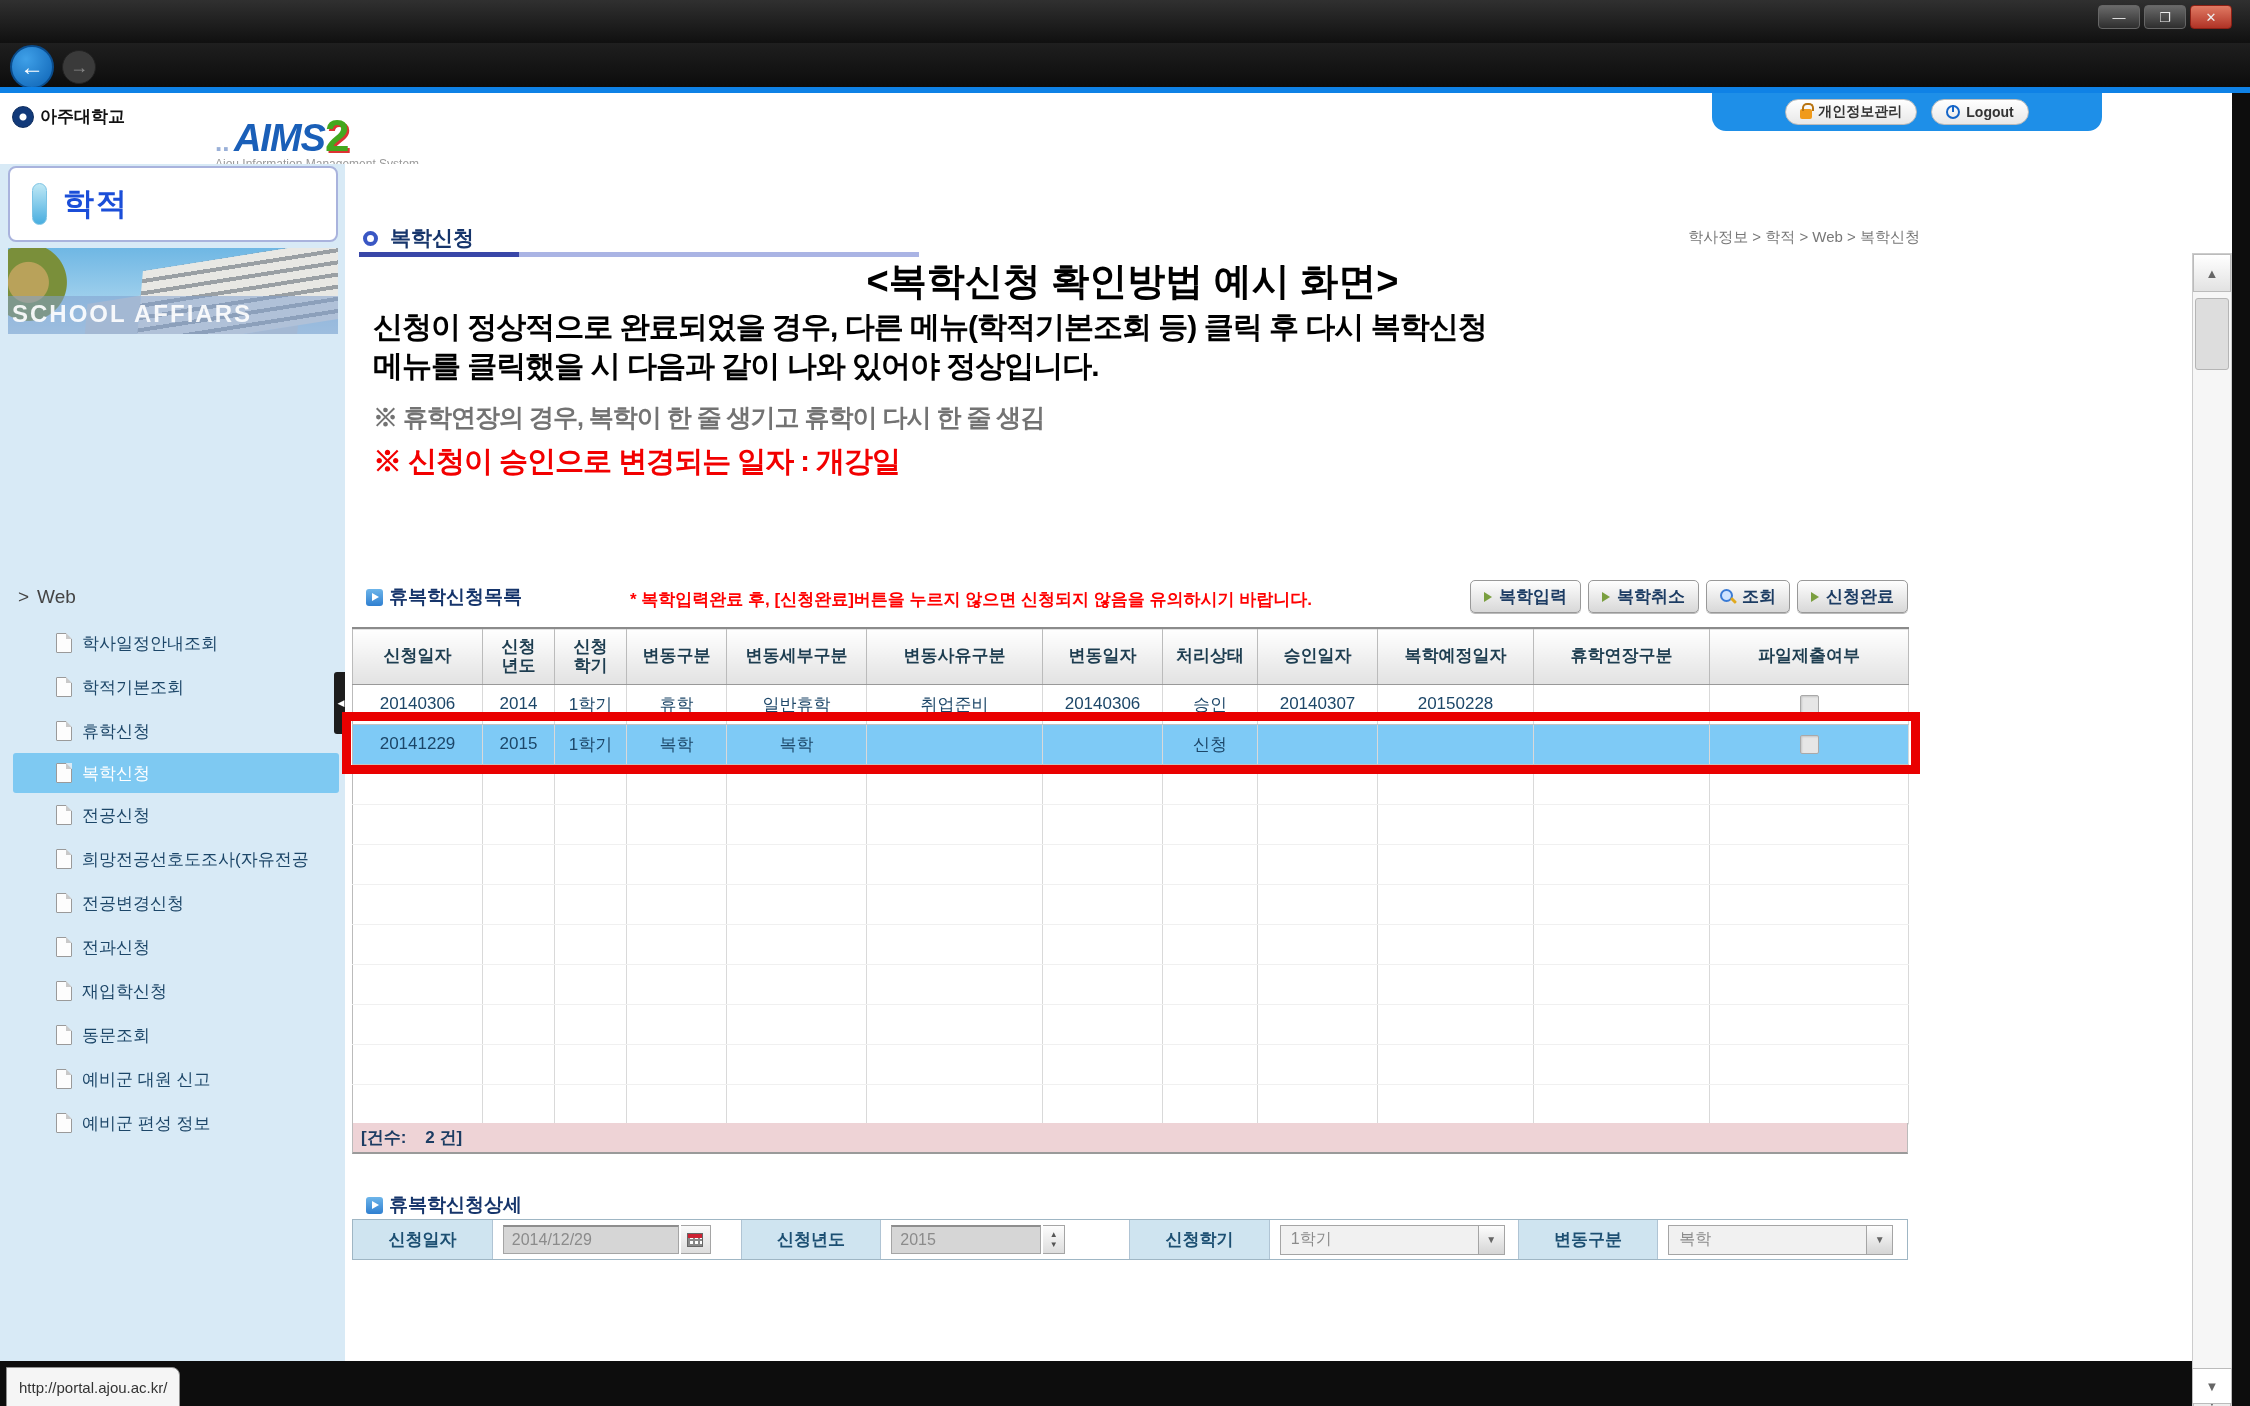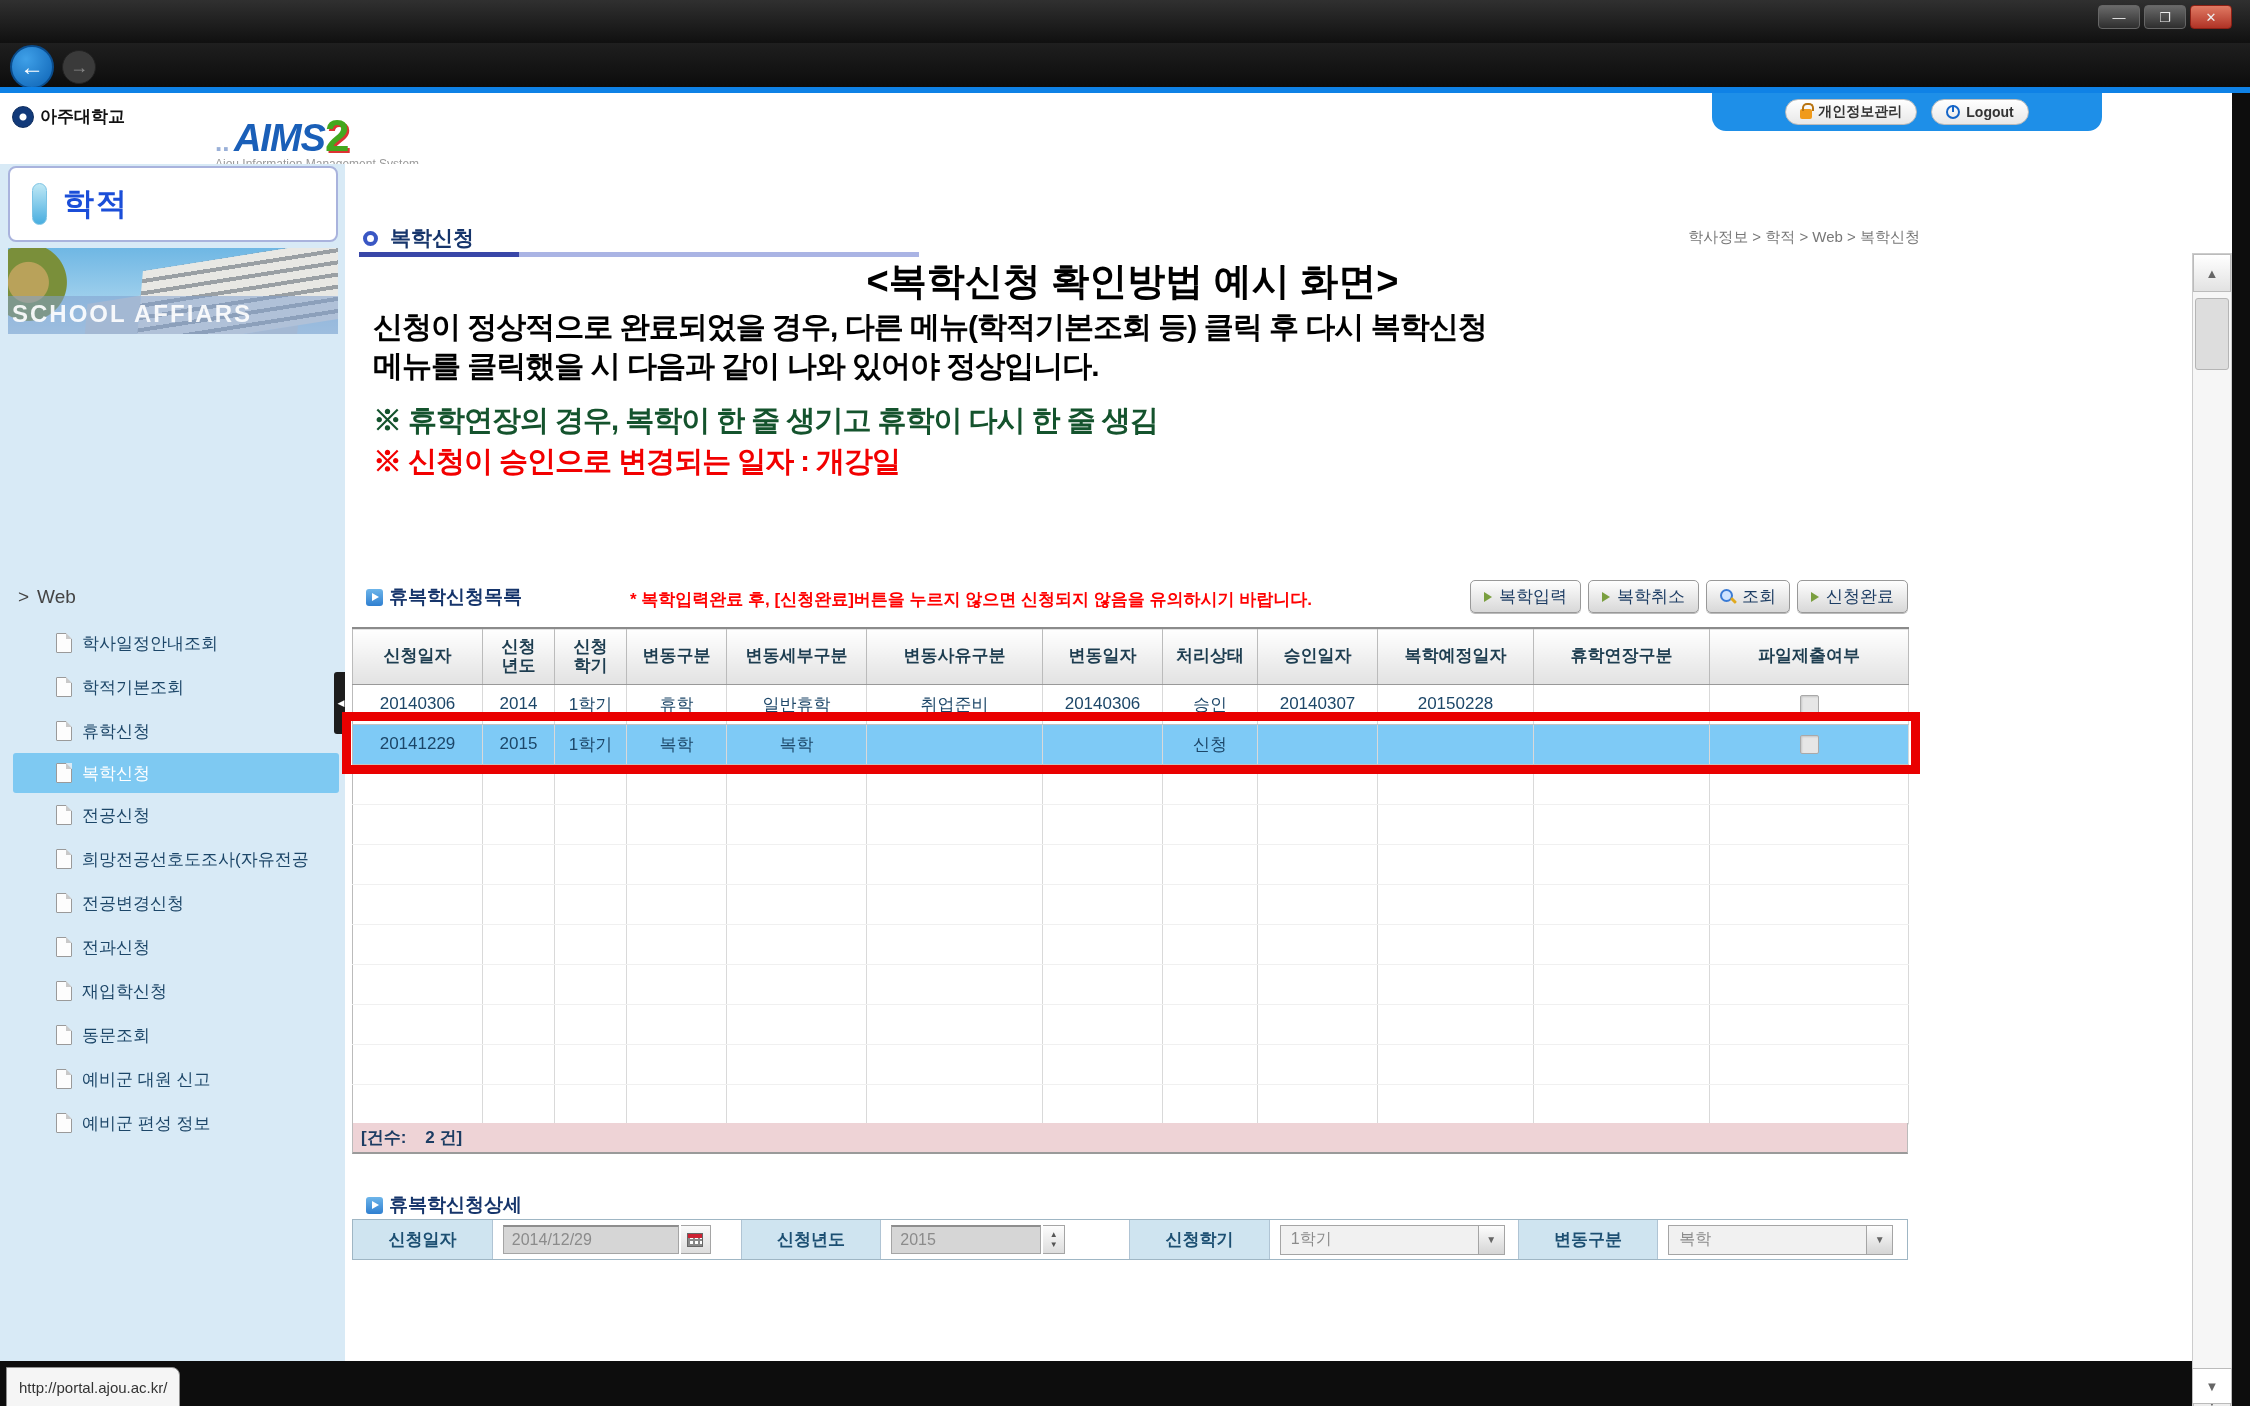--- a/index.html
+++ b/index.html
@@ -102,31 +102,31 @@
   .page-title-row { position:absolute; left:18px; top:60px; display:flex; align-items:center; gap:12px; }
   .circle-icon { width:15px; height:15px; border-radius:50%; border:4px solid #3a57c4; }
   .page-title { font-size:21px; font-weight:bold; color:#16356b; }
   .title-underline { position:absolute; left:14px; top:88px; width:560px; height:5px;
     background:linear-gradient(to right, #3947a8 0 160px, #aab4e4 160px 100%); }
   .breadcrumb { position:absolute; right:270px; top:64px; font-size:15px; color:#777; }
 
   .notice-title { position:absolute; left:0; top:92px; width:1575px; text-align:center; font-size:38px; font-weight:bold; color:#000; }
   .notice-line1 { position:absolute; left:28px; top:143px; font-size:30px; font-weight:bold; color:#000; letter-spacing:-1px; }
   .notice-line2 { position:absolute; left:28px; top:182px; font-size:30px; font-weight:bold; color:#000; letter-spacing:-1px; }
-  .notice-red1 { position:absolute; left:28px; top:237px; font-size:29px; font-weight:bold; color:#14532d; letter-spacing:-1px; }
+  .notice-red1 { position:absolute; left:28px; top:237px; font-size:25px; font-weight:bold; color:#737373; letter-spacing:-1px; }
   .notice-red2 { position:absolute; left:28px; top:278px; font-size:29px; font-weight:bold; color:#f20000; letter-spacing:-1px; }
 
   .list-head { position:absolute; left:21px; top:420px; display:flex; align-items:center; }
   .blue-sq-icon { width:17px; height:17px; background:linear-gradient(#6db5ea,#2f7fd0); border-radius:3px; display:inline-flex; align-items:center; justify-content:center; margin-right:6px; }
   .blue-sq-icon::after { content:""; border-left:7px solid #fff; border-top:4px solid transparent; border-bottom:4px solid transparent; margin-left:2px; }
   .list-title { font-size:19px; font-weight:bold; color:#16356b; }
   .list-warning { position:absolute; left:285px; top:424px; font-size:17px; font-weight:bold; color:#f00; }
   .toolbar { position:absolute; right:282px; top:416px; display:flex; gap:7px; }
   .tb-btn { height:33px; padding:0 13px; background:linear-gradient(#fefefe,#d8d8d8); border:1px solid #999;
-    border-radius:5px; display:flex; align-items:center; gap:7px; font-size:17px; font-weight:normal; color:#1c3c63; box-shadow:0 1px 0 #bbb; }
+    border-radius:5px; display:flex; align-items:center; gap:7px; font-size:17px; font-weight:bold; color:#1c3c63; box-shadow:0 1px 0 #bbb; }
   .arrow-icon { border-left:8px solid #7a9f3f; border-top:5px solid transparent; border-bottom:5px solid transparent; }
   .search-icon { position:relative; width:15px; height:15px; }
   .search-icon::before { content:""; position:absolute; left:0; top:0; width:9px; height:9px; border:2px solid #3a7bd5; border-radius:50%; background:#cfe4ff; }
   .search-icon::after { content:""; position:absolute; left:10px; top:10px; width:7px; height:3px; background:#e0a91f; transform:rotate(45deg); border-radius:1px; }
 
   table.grid { position:absolute; left:7px; top:463px; width:1556px; border-collapse:collapse; table-layout:fixed;
     border-top:2px solid #8b8b8b; border-left:1px solid #bbb; border-right:1px solid #bbb; }
   table.grid th { height:56px; background:linear-gradient(#ffffff,#e2e2e2); border-right:1px solid #bbb; border-bottom:1px solid #999;
     font-size:17px; font-weight:bold; color:#1d3d50; white-space:pre-line; line-height:1.15; }
   table.grid td { height:40px; border-right:1px solid #d9d9d9; text-align:center; font-size:17px; color:#1c4668; }

